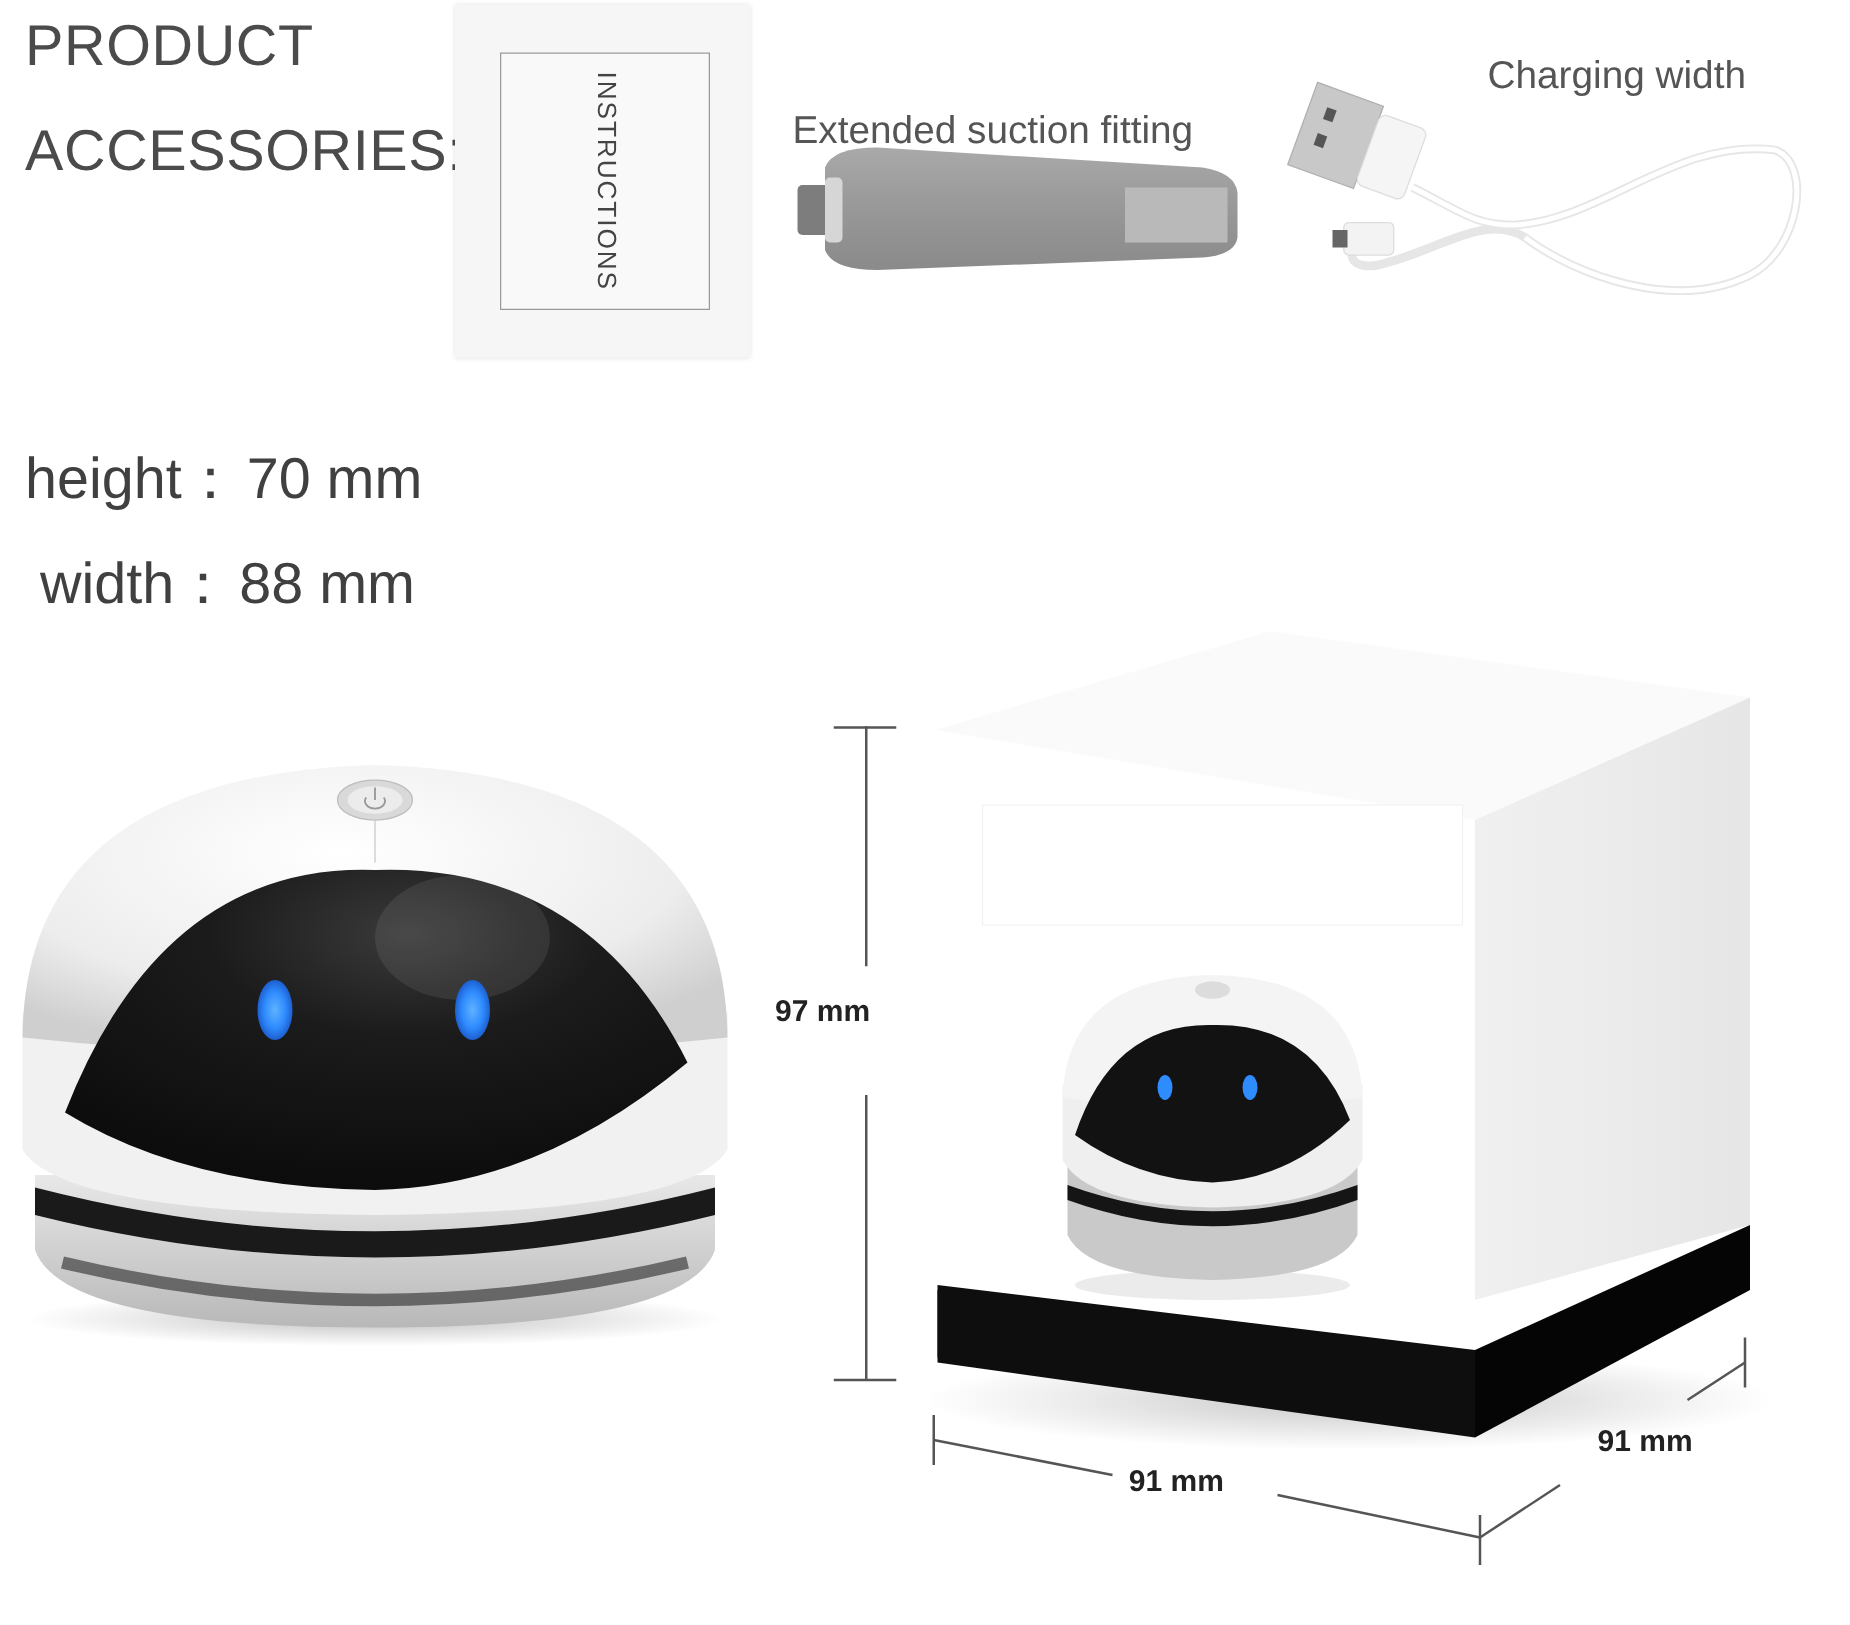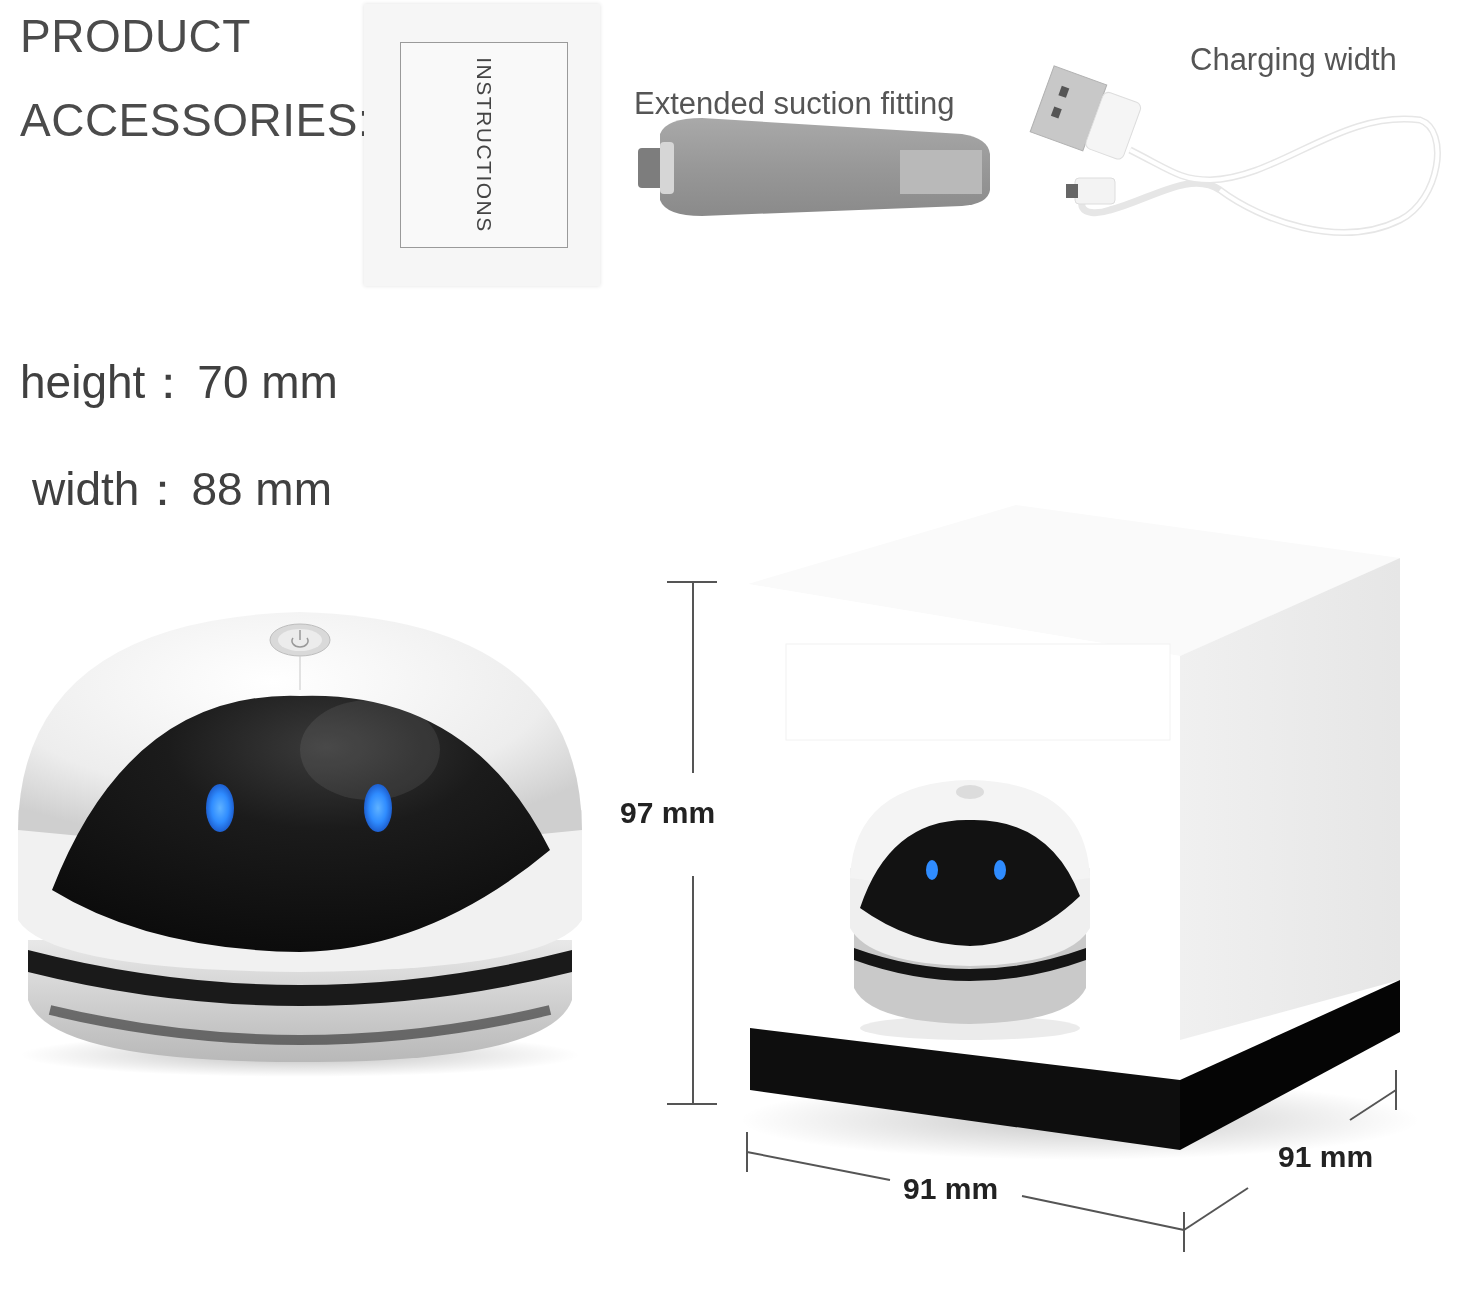--- a/index.html
+++ b/index.html
@@ -1,21 +1,21 @@
 <!DOCTYPE html>
 <html><head>
 <meta charset="utf-8">
 <style>
   html, body { margin:0; padding:0; background:#ffffff; }
   body { width:1480px; height:1300px; position:relative; overflow:hidden; font-family:"Liberation Sans", "DejaVu Sans", sans-serif; color:#4a4a4a; }
   .abs { position:absolute; }
   .title { font-size:46px; line-height:84px; color:#4b4b4b; letter-spacing:0.5px; }
   .acc-label { font-size:31px; color:#555; }
   .spec { font-size:46px; color:#404040; }
-  .dim { font-size:30px; color:#222; font-weight:bold; }
+  .dim { font-size:24px; color:#222; font-weight:bold; }
   .instr-card { left:364px; top:4px; width:236px; height:282px; background:#f6f6f6; box-shadow:0 0 4px rgba(0,0,0,0.12); }
   .instr-inner { position:absolute; left:36px; top:38px; width:168px; height:206px; border:1.5px solid #9a9a9a; box-sizing:border-box; background:#f9f9f9; }
   .instr-text { position:absolute; left:50%; top:50%; transform:translate(-50%,-50%) rotate(90deg); font-size:21px; letter-spacing:1.5px; color:#444; white-space:nowrap; }
   .line { position:absolute; background:#555; }
 </style>
 </head>
 <body>
 
 <div class="abs title" style="left:20px; top:-6px;">
   <div>PRODUCT</div>
@@ -59,21 +59,21 @@
     <path d="M110 90 C150 110 160 120 190 120 C260 118 320 50 400 60 C430 70 420 140 380 160 C320 190 240 160 200 130 C170 110 130 140 90 150 C60 160 50 140 80 130" fill="none" stroke="#e6e6e6" stroke-width="7"></path>
     <path d="M110 90 C150 110 160 120 190 120 C260 118 320 50 400 60 C430 70 420 140 380 160 C320 190 240 160 200 130" fill="none" stroke="#ffffff" stroke-width="4"></path>
     <rect x="55" y="118" width="40" height="26" rx="4" fill="#f3f3f3" stroke="#ddd"></rect>
     <rect x="46" y="124" width="12" height="14" fill="#666"></rect>
   </svg>
 </div>
 
 <div class="abs spec" style="left:20px; top:352px;">
   <span>height：</span><span style="margin-left:6px">70 mm</span>
 </div>
-<div class="abs spec" style="left:32px; top:436px;margin-top:23px;">
+<div class="abs spec" style="left:32px; top:436px;">
   <span>width：</span><span style="margin-left:6px">88 mm</span>
 </div>
 
 <div class="abs" style="left:10px; top:600px; width:580px; height:480px;">
   <svg width="580" height="480" viewBox="0 0 580 480">
     <defs>
       <radialGradient id="shell" cx="0.45" cy="0.3" r="0.7">
         <stop offset="0" stop-color="#ffffff"></stop>
         <stop offset="0.7" stop-color="#ededed"></stop>
         <stop offset="1" stop-color="#cfcfcf"></stop>

